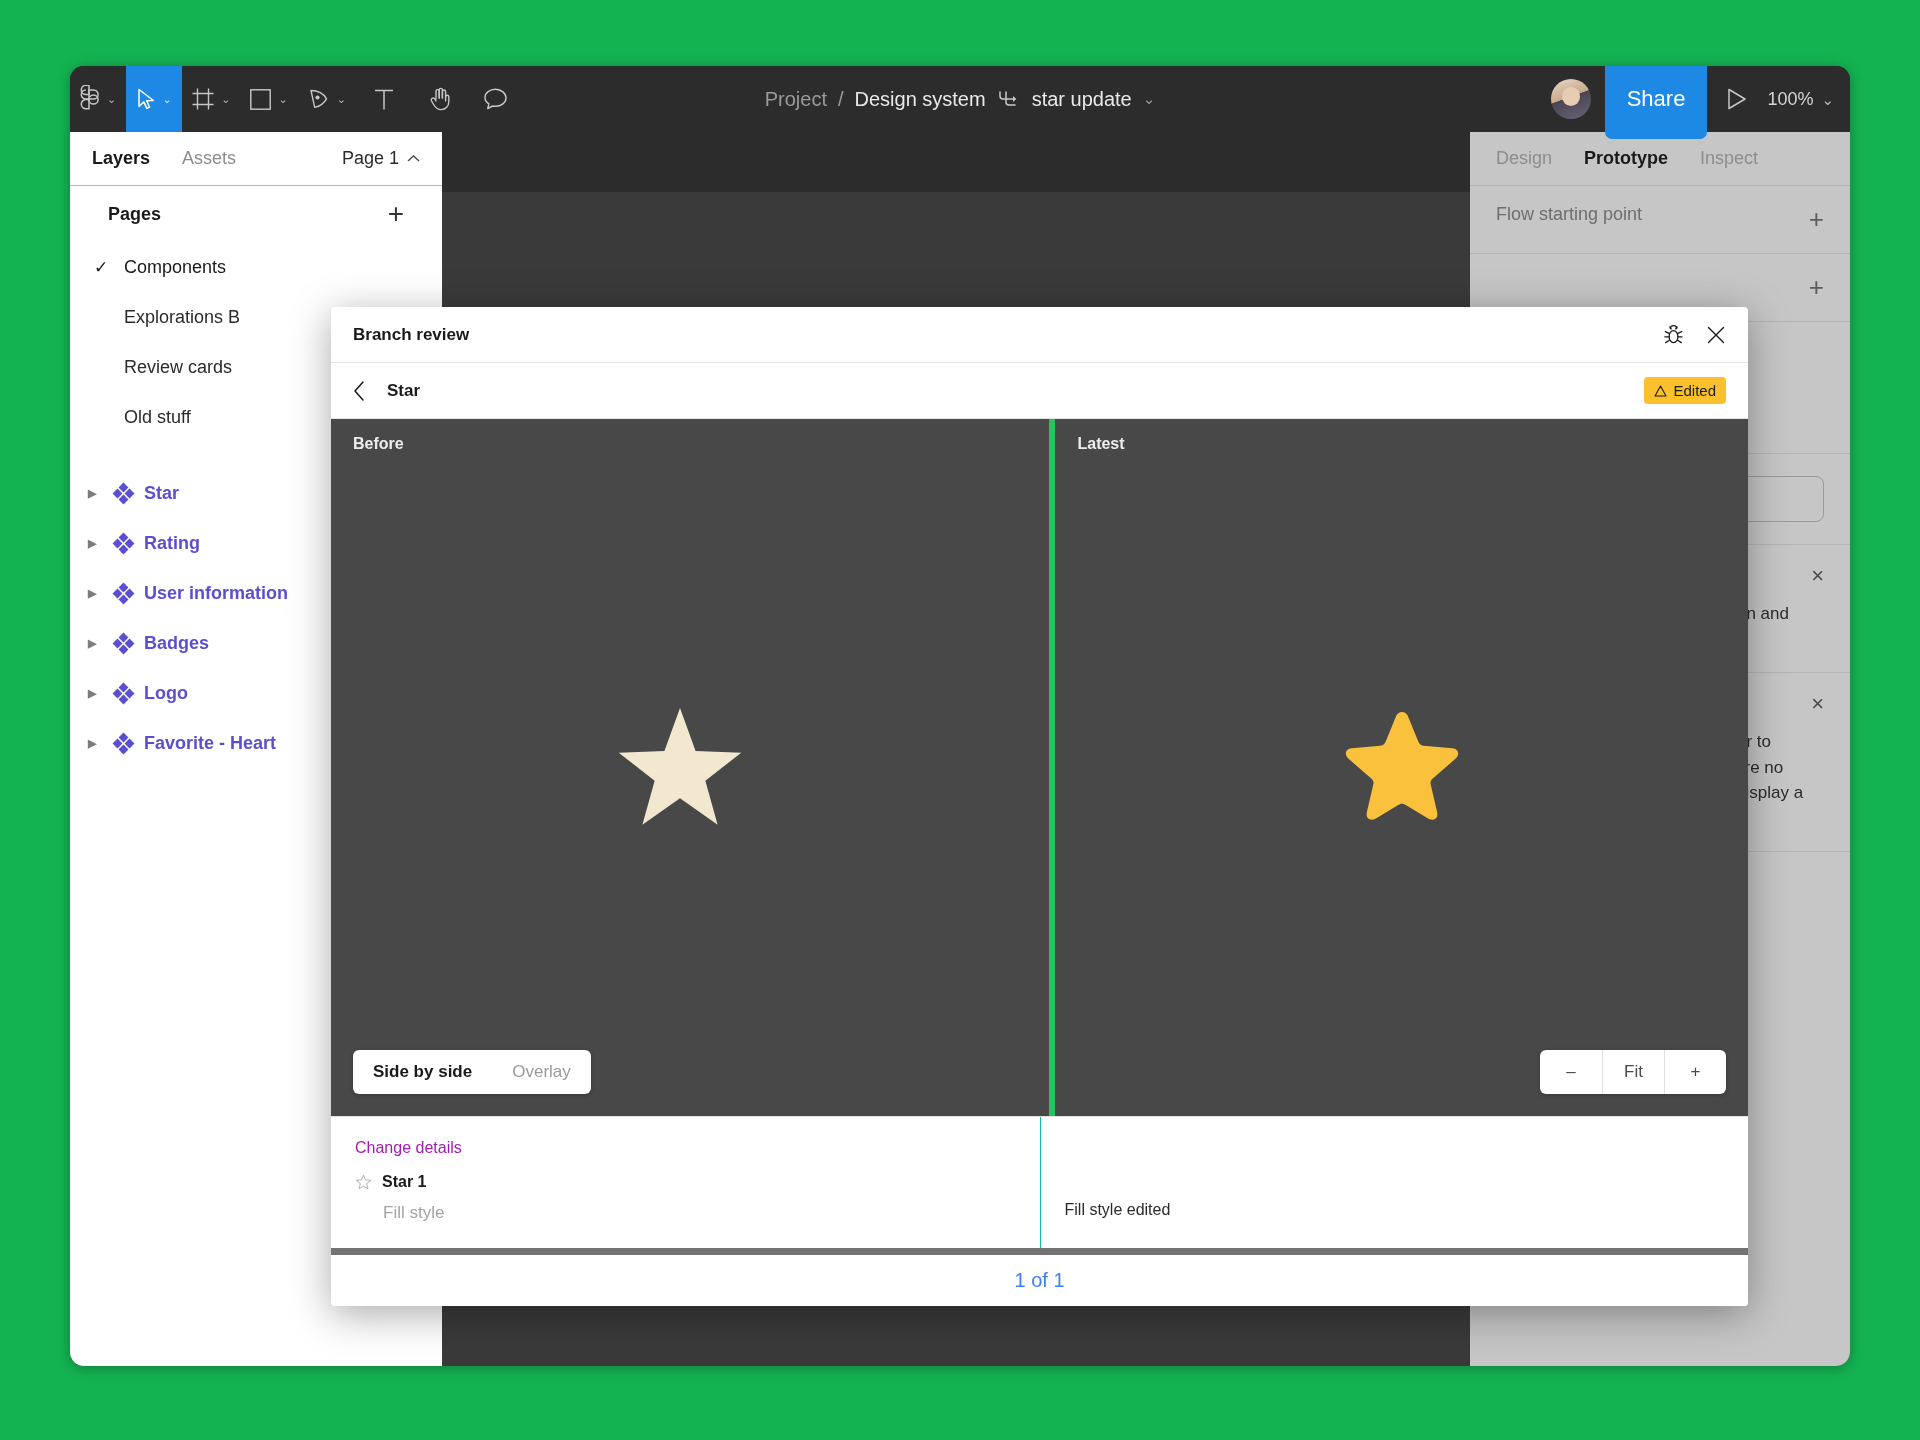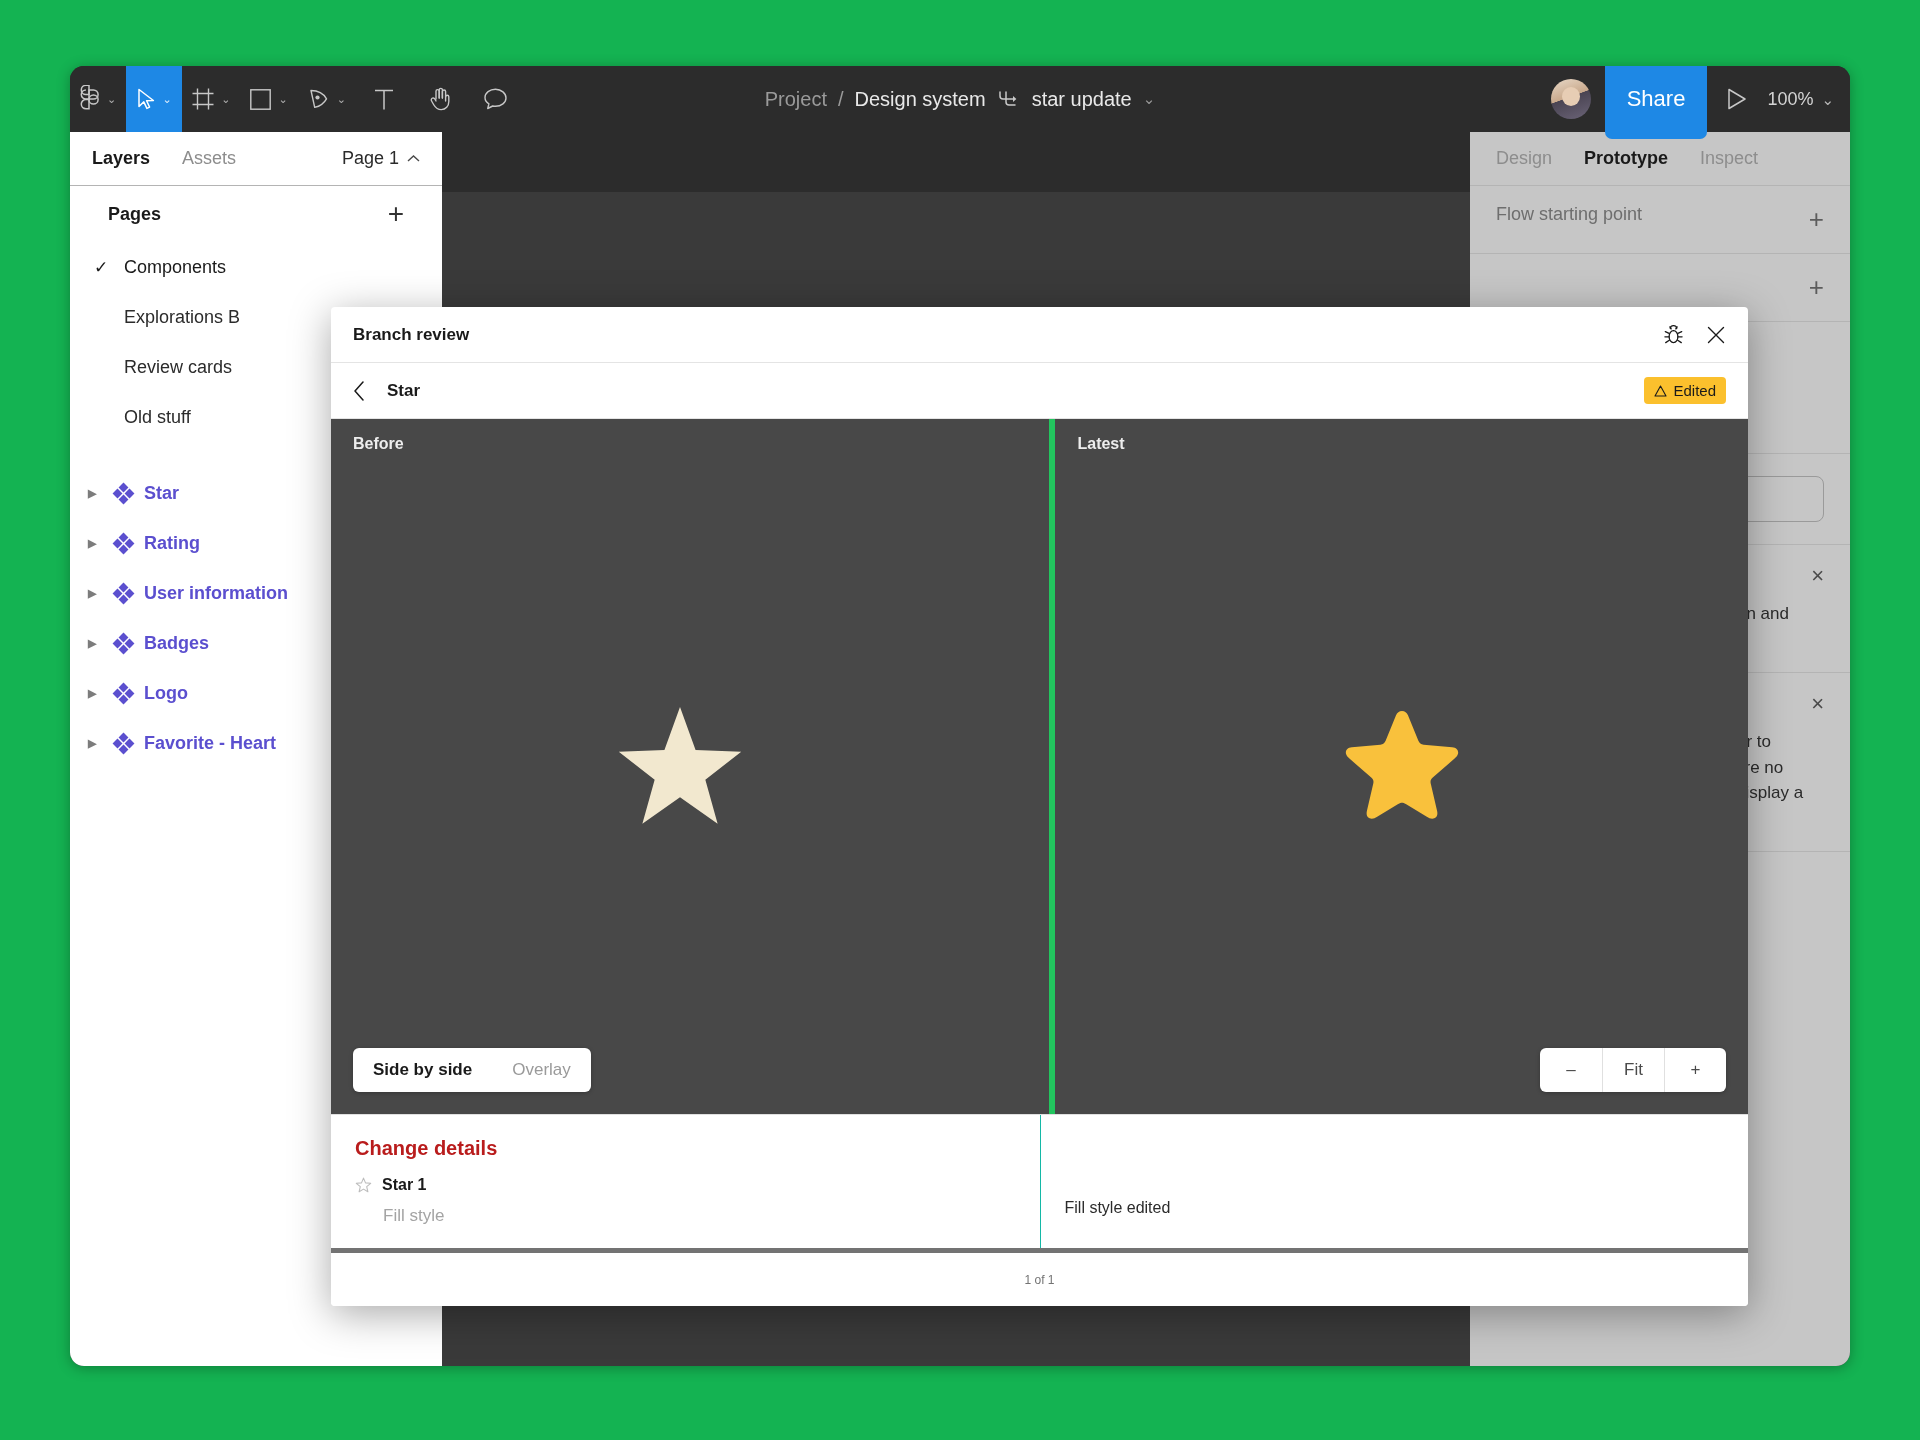--- a/index.html
+++ b/index.html
@@ -236,32 +236,32 @@
     font-size: 17px; color: #4A4A4A; cursor: pointer;
   }
   #zoom-cluster > div + div { border-left: 1px solid #E0E0E0; }
 
   #details {
     flex: 0 0 132px; display: flex; border-top: 1px solid #E0E0E0;
     background: #fff;
   }
   .det-col { flex: 1 1 50%; padding: 22px 24px; }
   .det-col + .det-col { border-left: 1px solid #14b8a6; }
-  #details-title { font-size: 20px; font-weight: bold; color: #b91c1c; }
+  #details-title { font-size: 16px; font-weight: normal; color: #a21caf; }
   #change-item {
     margin-top: 16px; display: flex; align-items: center; gap: 10px;
     font-size: 16px; font-weight: bold; color: #1A1A1A;
   }
   #change-sub { margin-top: 12px; margin-left: 28px; font-size: 17px; color: #A4A4A4; }
   #details-right-text { margin-top: 62px; font-size: 16px; color: #2B2B2B; }
 
   #modal-footer {
-    flex: 0 0 58px; border-top: 5px solid #737373;
+    flex: 0 0 58px; border-top: 7px solid #737373;
     display: flex; align-items: center; justify-content: center;
-    font-size: 12px; color: #737373; background: #fff;
+    font-size: 20px; color: #3b82f6; background: #fff;
   }
   svg { display: block; }
 </style>
 </head>
 <body>
 
 <div id="app-window">
 
   <div id="left-panel">
     <div id="left-tabs">

